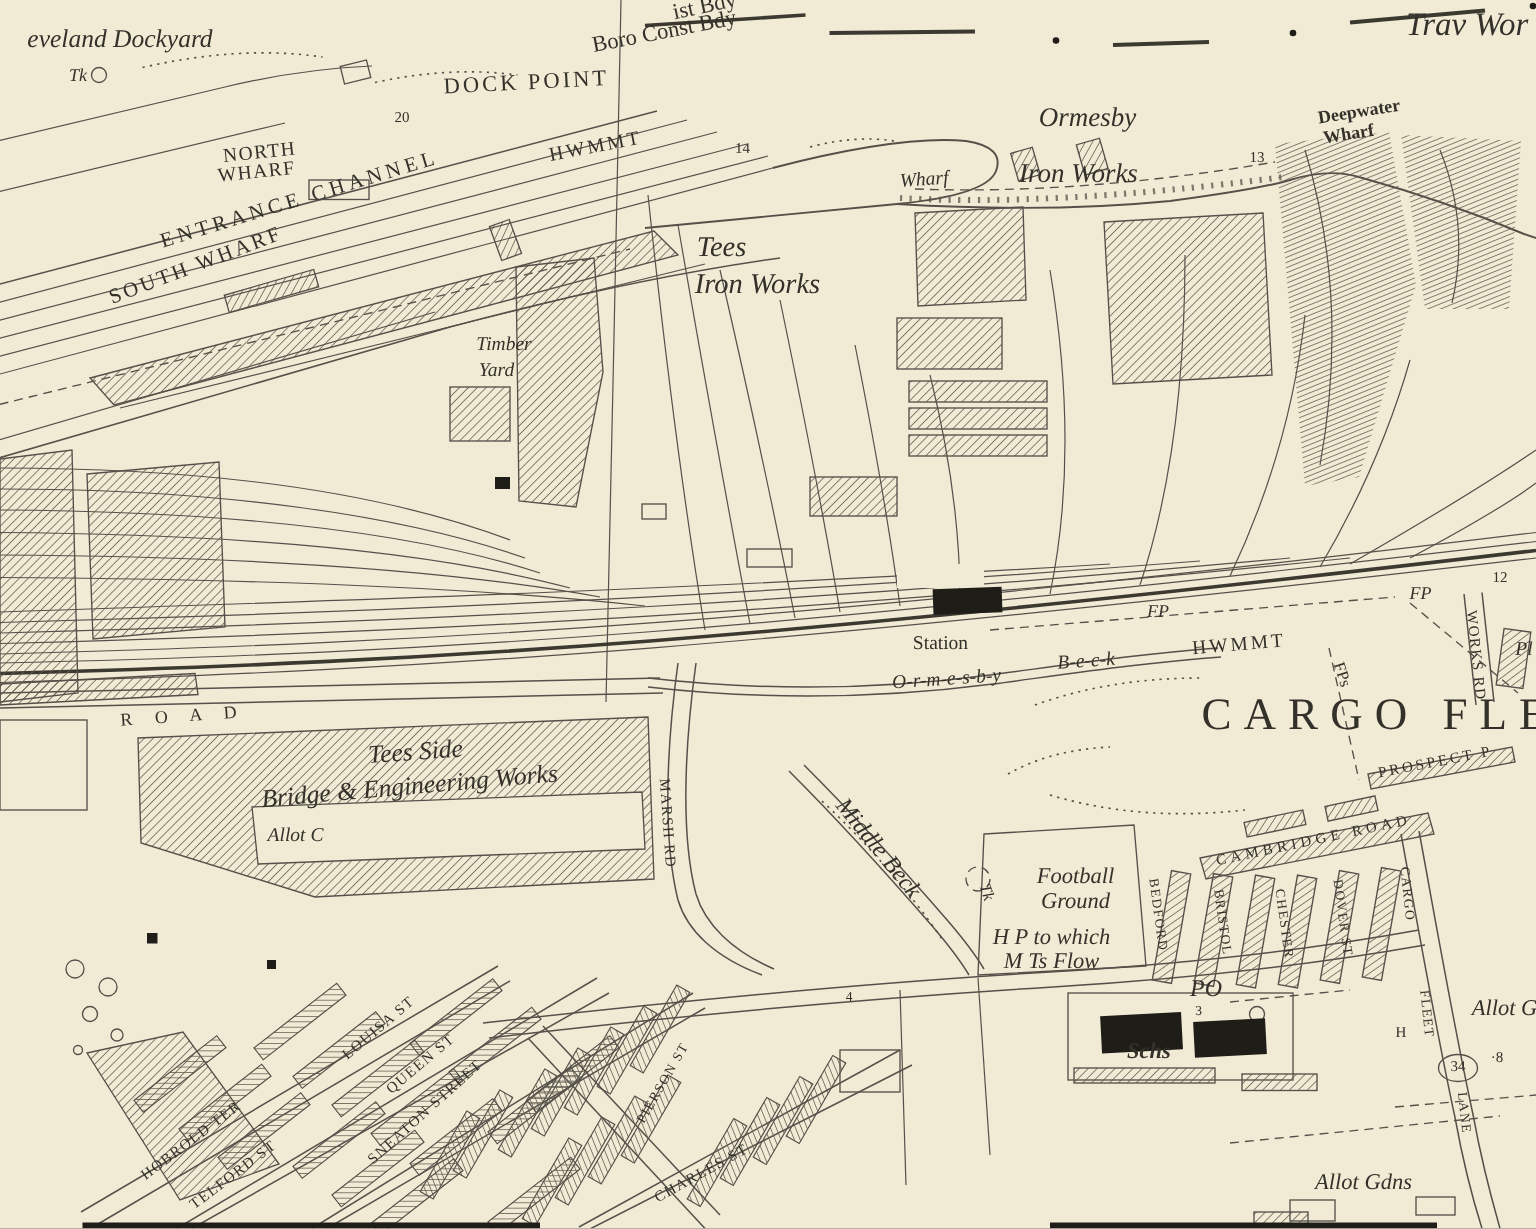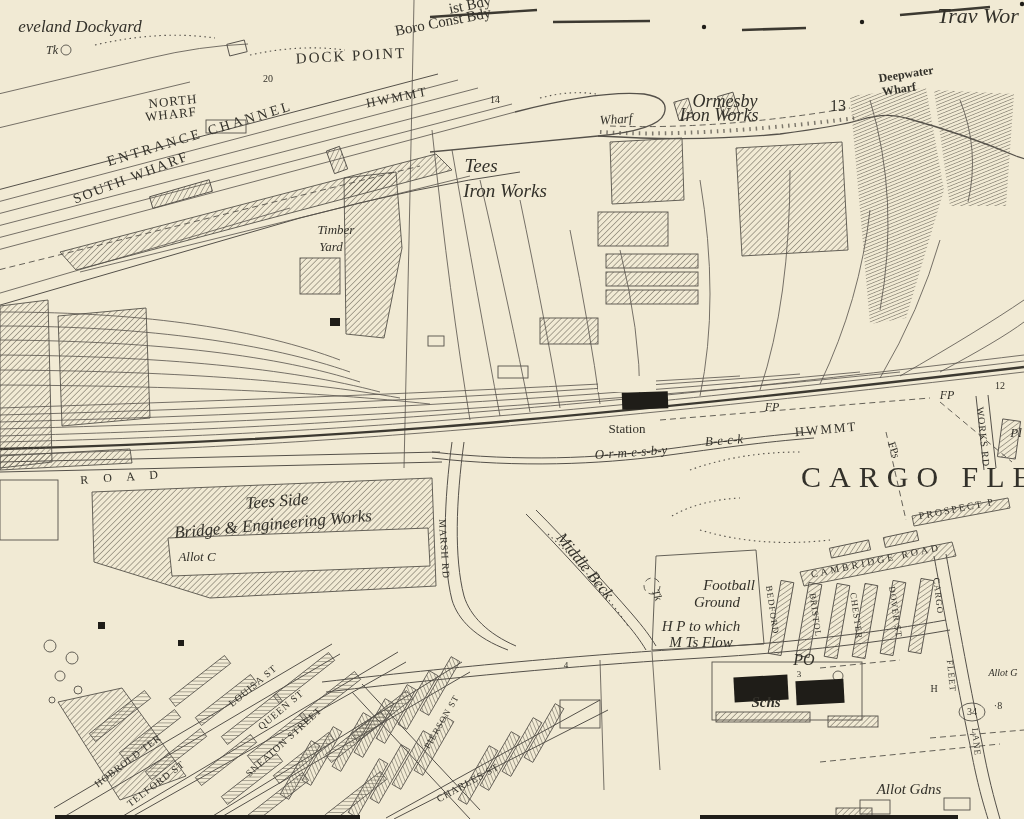--- a/index.html
+++ b/index.html
@@ -277,24 +277,24 @@
       <div class="lbl caps" style="left: 351px; top: 56px; font-size: 15px; letter-spacing: 2px; transform: translate(-50%, -50%) rotate(-3deg);">DOCK POINT</div>
       <div class="lbl num" style="left: 268px; top: 79px; font-size: 10px; transform: translate(-50%, -50%) rotate(0deg);">20</div>
       <div class="lbl caps" style="left: 173px; top: 101px; font-size: 13px; letter-spacing: 1px; transform: translate(-50%, -50%) rotate(-6deg);">NORTH</div>
       <div class="lbl caps" style="left: 171px; top: 114px; font-size: 13px; letter-spacing: 1px; transform: translate(-50%, -50%) rotate(-6deg);">WHARF</div>
       <div class="lbl caps" style="left: 200px; top: 134px; font-size: 14px; letter-spacing: 3px; transform: translate(-50%, -50%) rotate(-17deg);">ENTRANCE CHANNEL</div>
       <div class="lbl caps" style="left: 131px; top: 178px; font-size: 14px; letter-spacing: 2px; transform: translate(-50%, -50%) rotate(-21deg);">SOUTH WHARF</div>
       <div class="lbl caps" style="left: 397px; top: 97px; font-size: 13px; letter-spacing: 2px; transform: translate(-50%, -50%) rotate(-11deg);">HWMMT</div>
       <div class="lbl num" style="left: 495px; top: 100px; font-size: 10px; transform: translate(-50%, -50%) rotate(0deg);">14</div>
       <div class="lbl rm" style="left: 470px; top: 5px; font-size: 15px; transform: translate(-50%, -50%) rotate(-12deg);">ist Bdy</div>
       <div class="lbl rm" style="left: 443px; top: 22px; font-size: 15px; transform: translate(-50%, -50%) rotate(-11deg);">Boro Const Bdy</div>
-      <div class="lbl it" style="left: 725px; top: 101px; font-size: 18px; transform: translate(-50%, -50%) rotate(0deg);">Ormesby</div>
+      <div class="lbl it" style="left: 725px; top: 78px; font-size: 18px; transform: translate(-50%, -50%) rotate(0deg);">Ormesby</div>
       <div class="lbl it" style="left: 719px; top: 115px; font-size: 18px; transform: translate(-50%, -50%) rotate(0deg);">Iron Works</div>
       <div class="lbl it" style="left: 616px; top: 119px; font-size: 13px; transform: translate(-50%, -50%) rotate(-4deg);">Wharf</div>
-      <div class="lbl num" style="left: 838px; top: 106px; font-size: 16px; transform: translate(-50%, -50%) rotate(0deg); text-align: center;">13</div>
+      <div class="lbl num" style="left: 838px; top: 106px; font-size: 10px; transform: translate(-50%, -50%) rotate(0deg); text-align: center;">13</div>
       <div class="lbl rm b" style="left: 906px; top: 74px; font-size: 12px; transform: translate(-50%, -50%) rotate(-9deg);">Deepwater</div>
       <div class="lbl rm b" style="left: 899px; top: 89px; font-size: 12px; transform: translate(-50%, -50%) rotate(-9deg);">Wharf</div>
       <div class="lbl it" style="left: 978px; top: 16px; font-size: 22px; transform: translate(-50%, -50%) rotate(0deg);">Trav Wor</div>
       <div class="lbl it" style="left: 481px; top: 165px; font-size: 19px; transform: translate(-50%, -50%) rotate(0deg);">Tees</div>
       <div class="lbl it" style="left: 505px; top: 190px; font-size: 19px; transform: translate(-50%, -50%) rotate(0deg);">Iron Works</div>
       <div class="lbl it" style="left: 336px; top: 229px; font-size: 13px; transform: translate(-50%, -50%) rotate(0deg); text-align: center;">Timber</div>
       <div class="lbl it" style="left: 331px; top: 246px; font-size: 13px; transform: translate(-50%, -50%) rotate(0deg);">Yard</div>
       <div class="lbl rm" style="left: 627px; top: 384px; font-size: 13px; transform: translate(-50%, -50%) rotate(0deg); margin-top: 44px;">Station</div>
       <div class="lbl it" style="left: 772px; top: 407px; font-size: 12px; transform: translate(-50%, -50%) rotate(0deg);">FP</div>
       <div class="lbl it" style="left: 631px; top: 452px; font-size: 13px; transform: translate(-50%, -50%) rotate(-4deg);">O-r-m-e-s-b-y</div>
@@ -307,31 +307,31 @@
       <div class="lbl caps" style="left: 920px; top: 477px; font-size: 30px; letter-spacing: 8px; transform: translate(-50%, -50%) rotate(0deg);">CARGO FLE</div>
       <div class="lbl caps" style="left: 894px; top: 450px; font-size: 11px; transform: translate(-50%, -50%) rotate(72deg);">FPs</div>
       <div class="lbl caps" style="left: 957px; top: 509px; font-size: 10px; letter-spacing: 2px; transform: translate(-50%, -50%) rotate(-11deg);">PROSPECT P</div>
       <div class="lbl caps" style="left: 122px; top: 477px; font-size: 12px; letter-spacing: 6px; transform: translate(-50%, -50%) rotate(-4deg);">R O A D</div>
       <div class="lbl it" style="left: 277px; top: 501px; font-size: 17px; transform: translate(-50%, -50%) rotate(-4deg);">Tees Side</div>
       <div class="lbl it" style="left: 273px; top: 524px; font-size: 17px; transform: translate(-50%, -50%) rotate(-5deg);">Bridge &amp; Engineering Works</div>
       <div class="lbl it" style="left: 197px; top: 556px; font-size: 13px; transform: translate(-50%, -50%) rotate(0deg);">Allot C</div>
       <div class="lbl caps" style="left: 444px; top: 549px; font-size: 10px; letter-spacing: 1px; transform: translate(-50%, -50%) rotate(86deg);">MARSH RD</div>
       <div class="lbl it" style="left: 585px; top: 566px; font-size: 16px; transform: translate(-50%, -50%) rotate(51deg);">Middle Beck</div>
       <div class="lbl it" style="left: 657px; top: 595px; font-size: 11px; transform: translate(-50%, -50%) rotate(70deg);">Tk</div>
-      <div class="lbl it" style="left: 717px; top: 585px; font-size: 15px; transform: translate(-50%, -50%) rotate(0deg); margin-left: 12px;">Football</div>
+      <div class="lbl it" style="left: 717px; top: 585px; font-size: 15px; transform: translate(-50%, -50%) rotate(0deg);">Football</div>
       <div class="lbl it" style="left: 717px; top: 602px; font-size: 15px; transform: translate(-50%, -50%) rotate(0deg);">Ground</div>
       <div class="lbl it" style="left: 701px; top: 626px; font-size: 15px; transform: translate(-50%, -50%) rotate(0deg);">H P to which</div>
       <div class="lbl it" style="left: 701px; top: 642px; font-size: 15px; transform: translate(-50%, -50%) rotate(0deg);">M Ts Flow</div>
       <div class="lbl it" style="left: 804px; top: 660px; font-size: 16px; transform: translate(-50%, -50%) rotate(0deg);">PO</div>
       <div class="lbl num" style="left: 799px; top: 674px; font-size: 9px; transform: translate(-50%, -50%) rotate(0deg);">3</div>
       <div class="lbl it" style="left: 766px; top: 702px; font-size: 15px; transform: translate(-50%, -50%) rotate(0deg); font-weight: bold;">Schs</div>
       <div class="lbl caps" style="left: 934px; top: 689px; font-size: 10px; transform: translate(-50%, -50%) rotate(0deg);">H</div>
       <div class="lbl num" style="left: 972px; top: 712px; font-size: 10px; transform: translate(-50%, -50%) rotate(0deg);">34</div>
       <div class="lbl num" style="left: 998px; top: 706px; font-size: 10px; transform: translate(-50%, -50%) rotate(0deg);">·8</div>
-      <div class="lbl it" style="left: 1003px; top: 673px; font-size: 10px; transform: translate(-50%, -50%) rotate(0deg);">Allot G</div>
+      <div class="lbl it" style="left: 1003px; top: 673px; font-size: 15px; transform: translate(-50%, -50%) rotate(0deg);">Allot G</div>
       <div class="lbl it" style="left: 909px; top: 789px; font-size: 15px; transform: translate(-50%, -50%) rotate(0deg);">Allot Gdns</div>
       <div class="lbl caps" style="left: 876px; top: 561px; font-size: 10px; letter-spacing: 3px; transform: translate(-50%, -50%) rotate(-12deg);">CAMBRIDGE ROAD</div>
       <div class="lbl caps" style="left: 772px; top: 610px; font-size: 9px; letter-spacing: 1px; transform: translate(-50%, -50%) rotate(82deg);">BEDFORD</div>
       <div class="lbl caps" style="left: 815px; top: 615px; font-size: 9px; letter-spacing: 1px; transform: translate(-50%, -50%) rotate(82deg);">BRISTOL</div>
       <div class="lbl caps" style="left: 856px; top: 616px; font-size: 9px; letter-spacing: 1px; transform: translate(-50%, -50%) rotate(82deg);">CHESTER</div>
       <div class="lbl caps" style="left: 895px; top: 612px; font-size: 9px; letter-spacing: 1px; transform: translate(-50%, -50%) rotate(82deg);">DOVER ST</div>
       <div class="lbl caps" style="left: 938px; top: 596px; font-size: 9px; letter-spacing: 1px; transform: translate(-50%, -50%) rotate(84deg);">CARGO</div>
       <div class="lbl caps" style="left: 951px; top: 676px; font-size: 9px; letter-spacing: 1px; transform: translate(-50%, -50%) rotate(84deg);">FLEET</div>
       <div class="lbl caps" style="left: 976px; top: 742px; font-size: 9px; letter-spacing: 1px; transform: translate(-50%, -50%) rotate(84deg);">LANE</div>
       <div class="lbl caps" style="left: 253px; top: 686px; font-size: 10px; letter-spacing: 1px; transform: translate(-50%, -50%) rotate(-40deg);">LOUISA ST</div>

